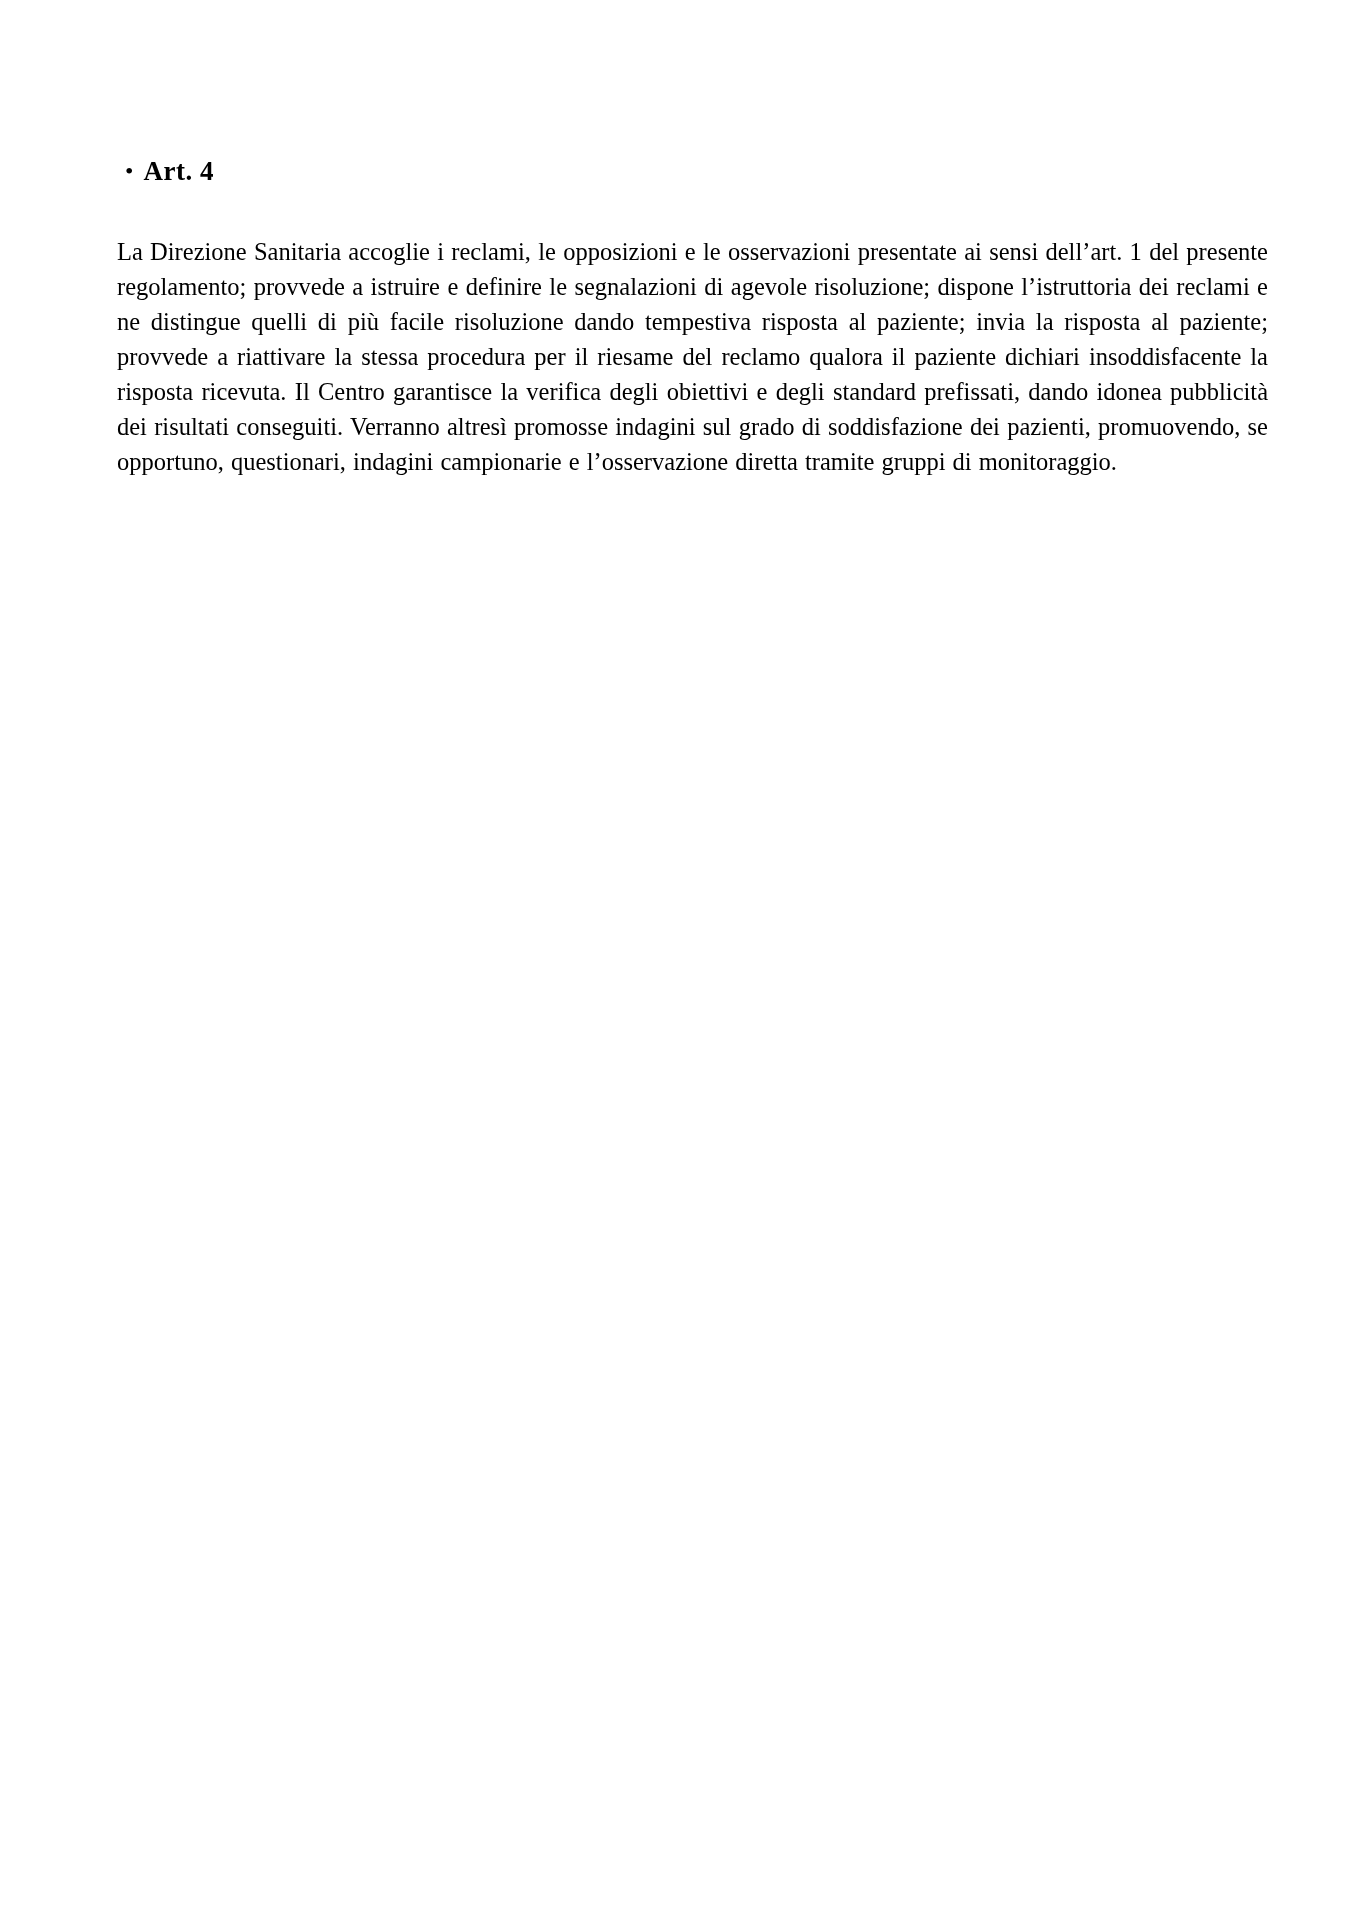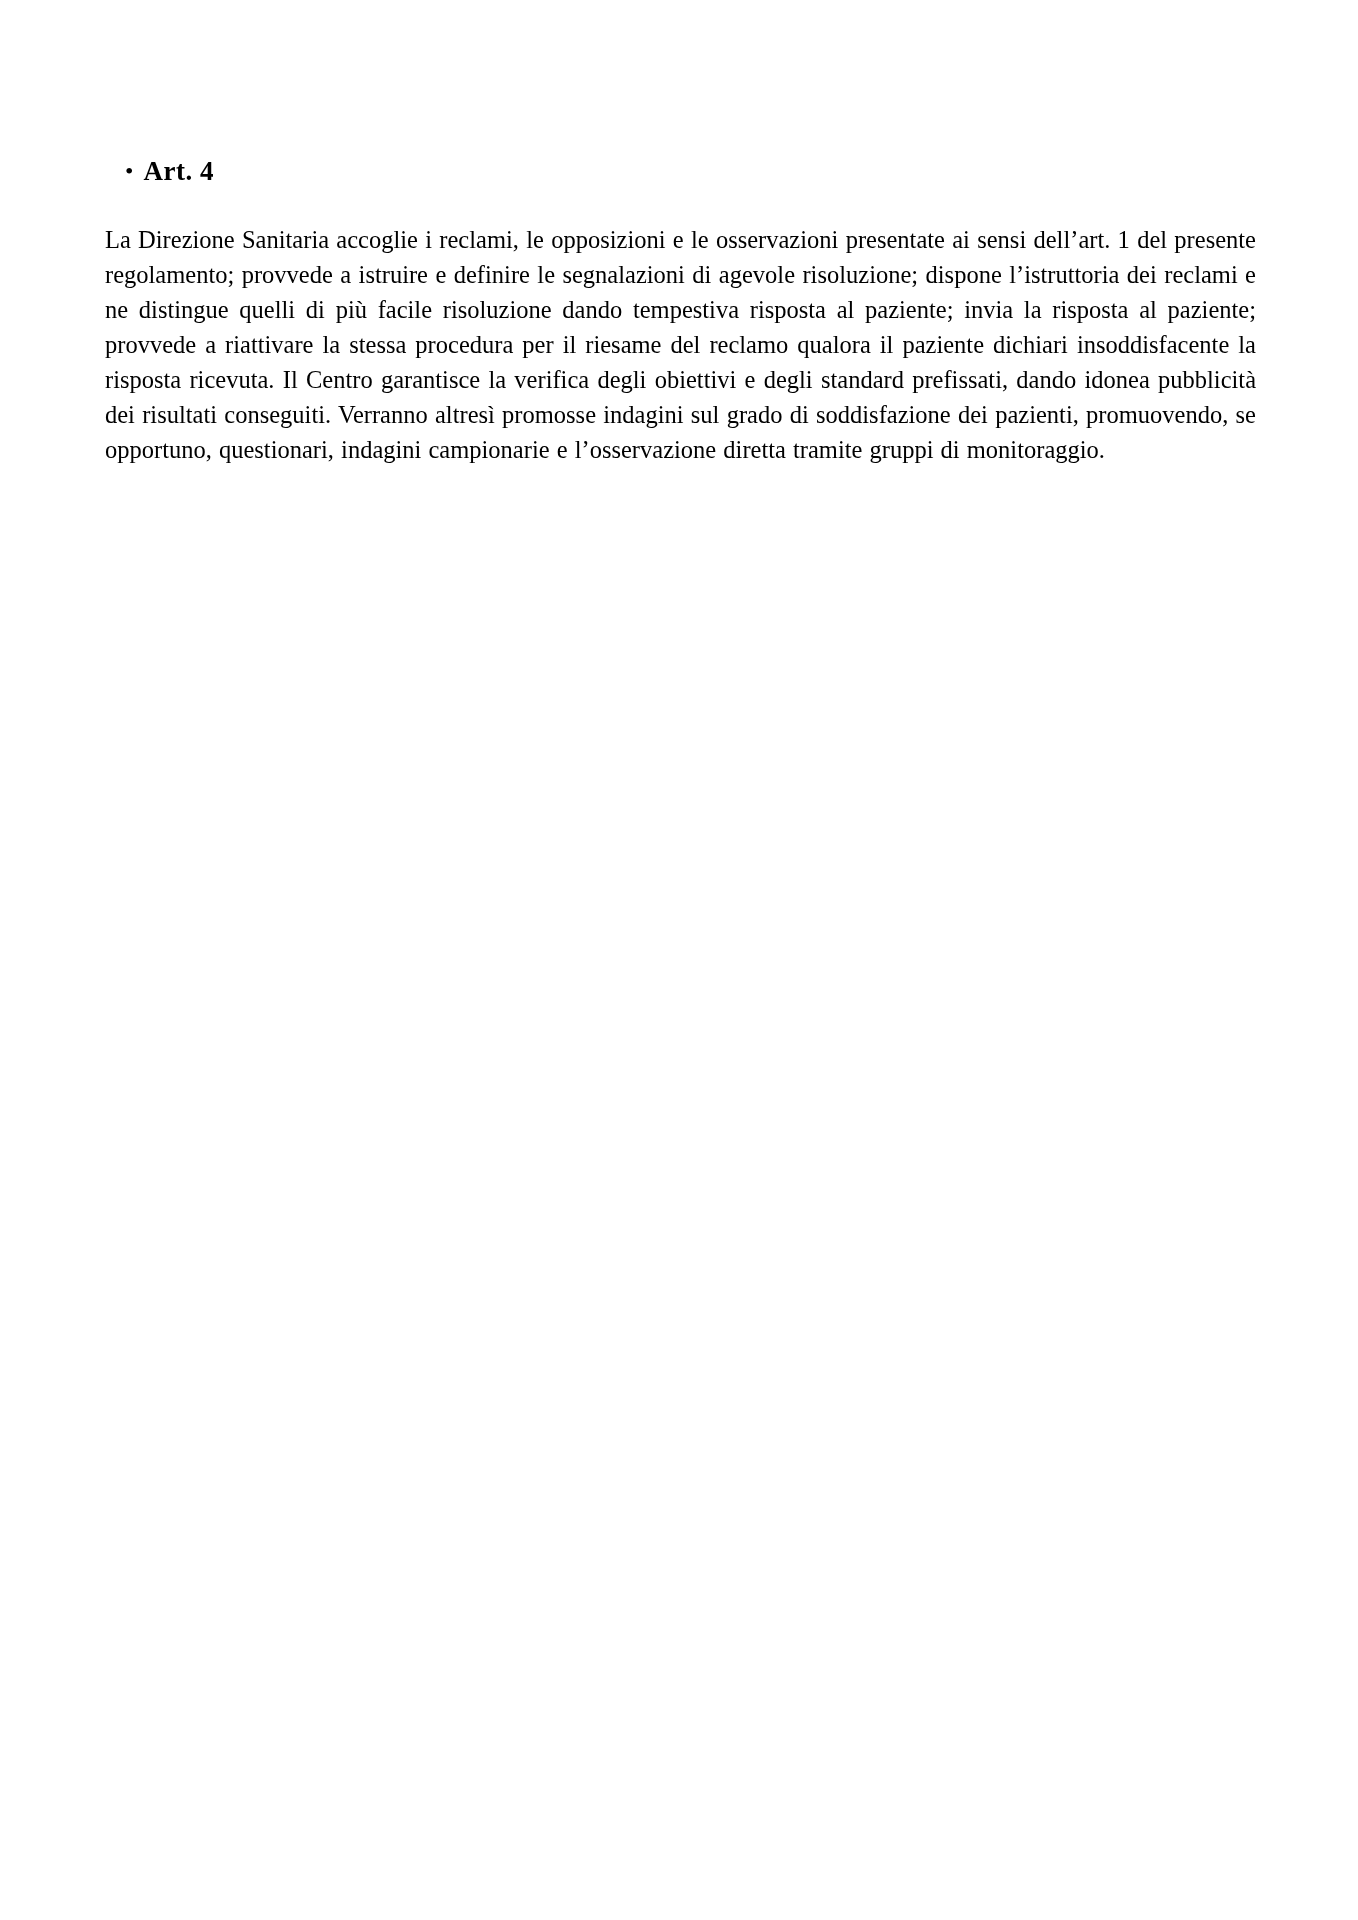--- a/index.html
+++ b/index.html
@@ -32,21 +32,21 @@
   }
   .heading .heading-text {
     font-weight: bold;
     letter-spacing: 0.5px;
   }
   .body-text {
     position: absolute;
     top: 222px;
     left: 105px;
     width: 1151px;
-    margin: 0;
+    margin: 12px;
     font-size: 24.5px;
     line-height: 35px;
     text-align: justify;
     word-spacing: 1px;
   }
 </style>
 </head>
 <body>
 
 <div class="page">

